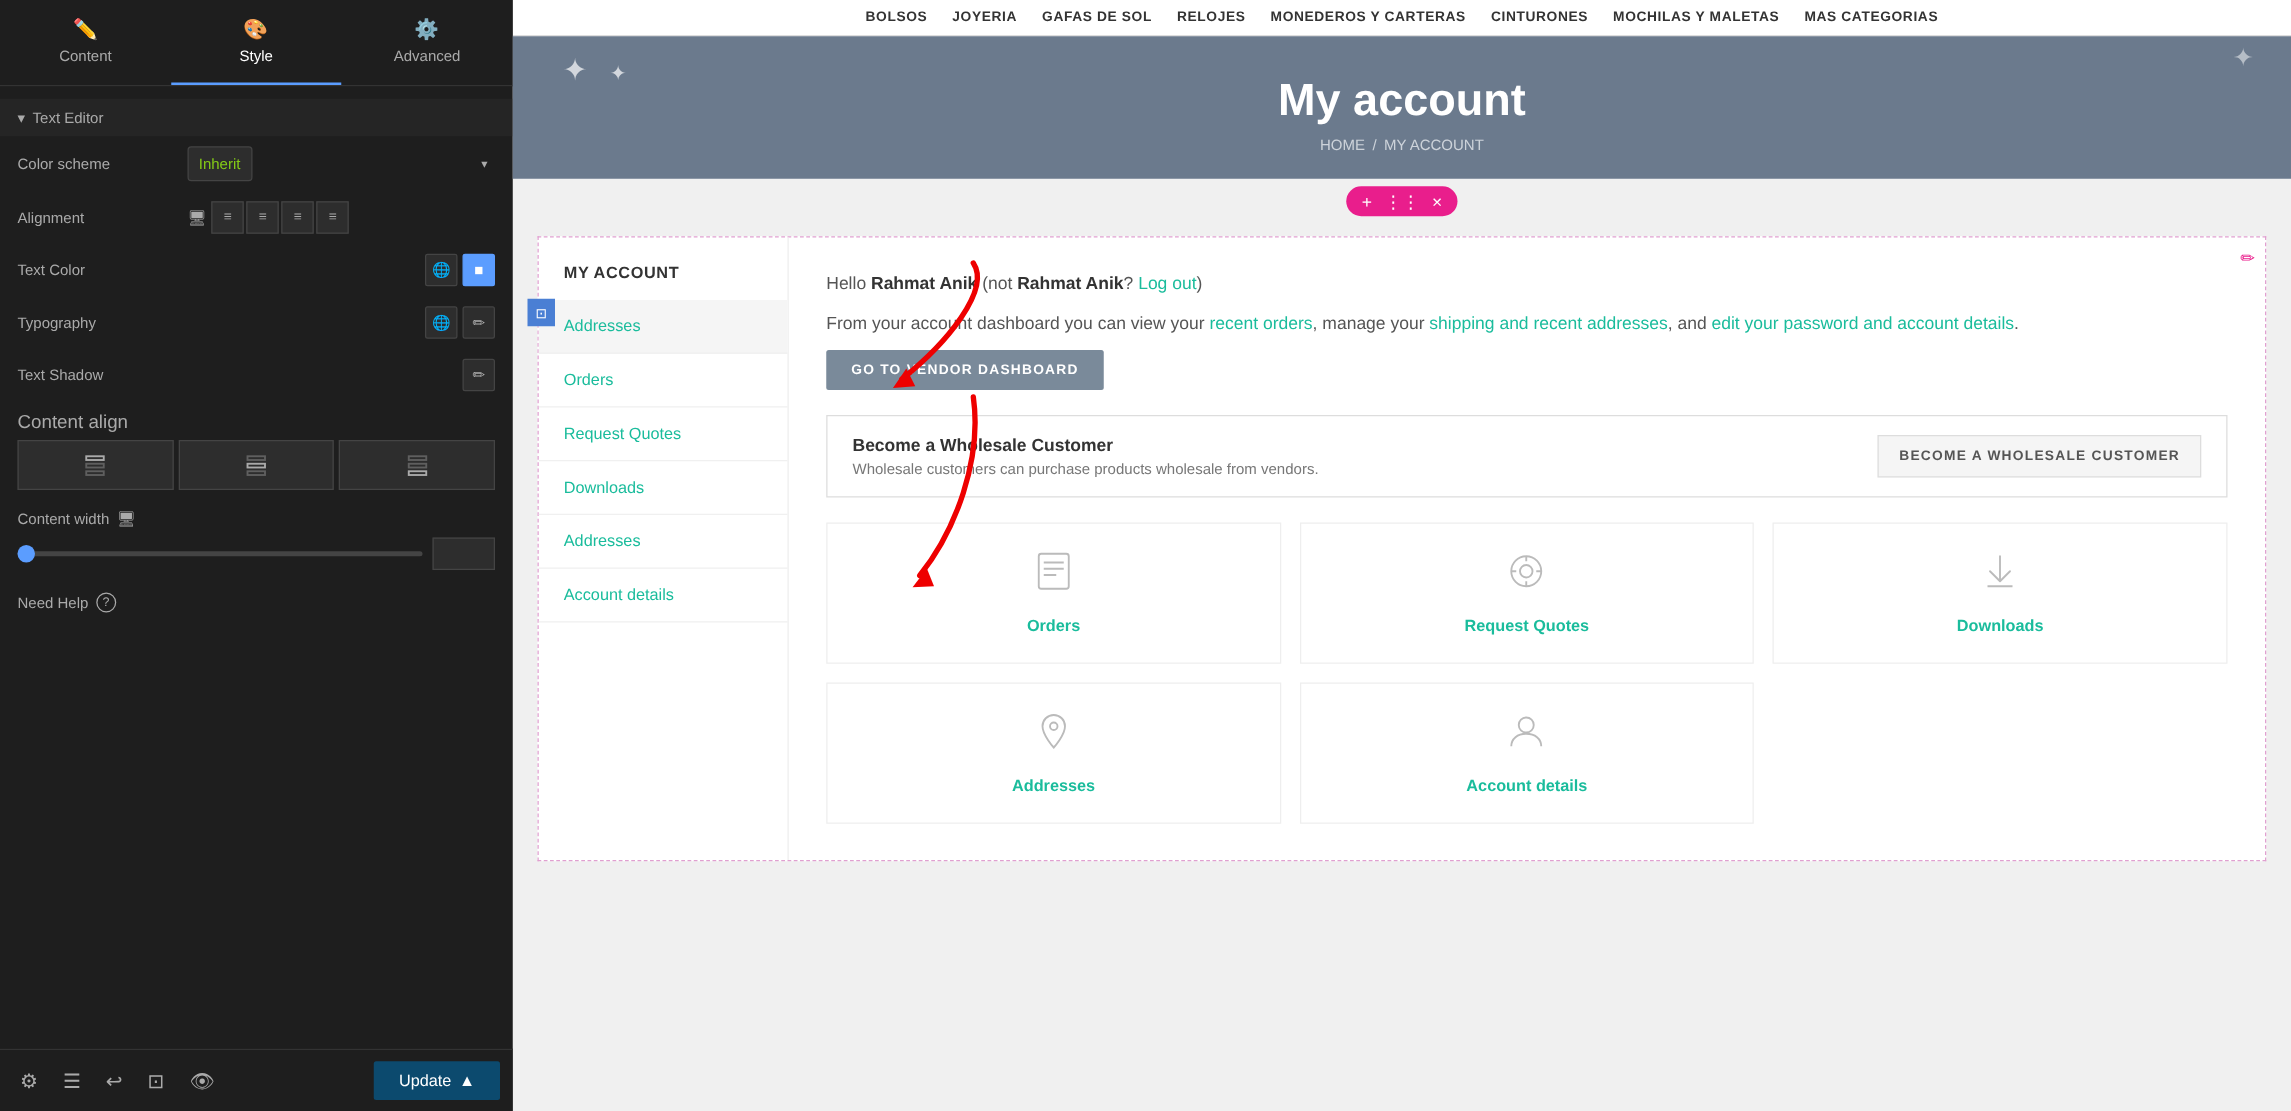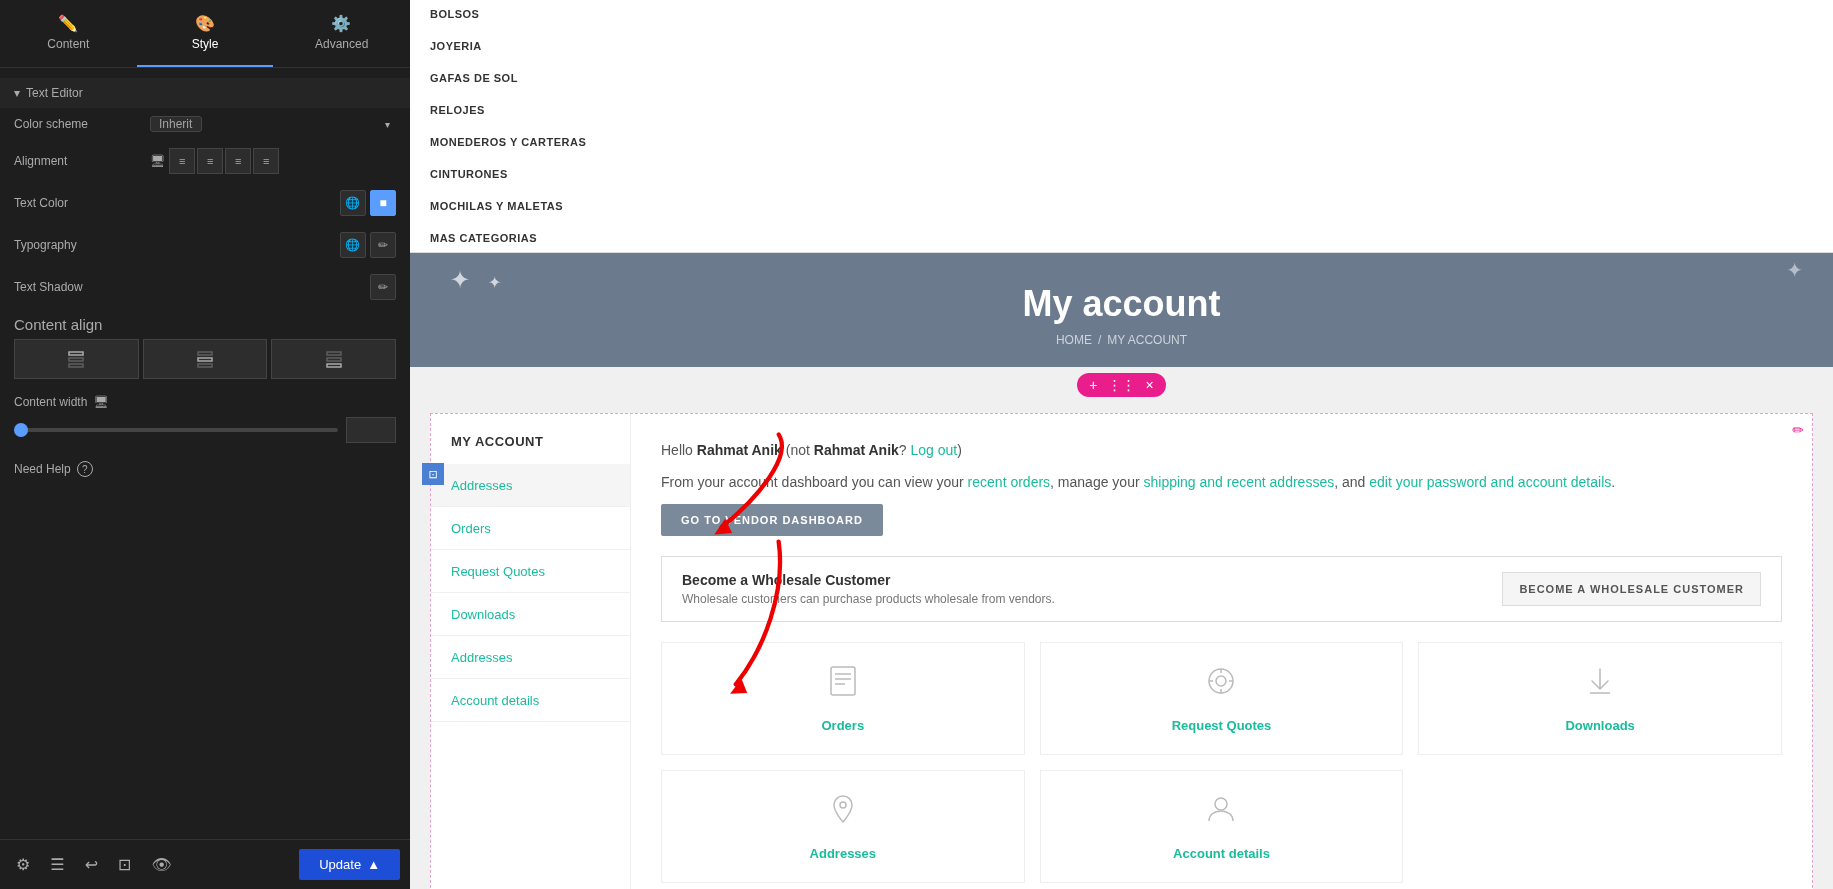--- a/index.html
+++ b/index.html
@@ -73,26 +73,26 @@
     .panel-row .control {
       flex: 1;
       display: flex;
       align-items: center;
       gap: 4px;
     }
 
     .select-control {
       background: #2d2d2d;
       border: 1px solid #444;
-      color: #a3a3a3;
+      color: #84cc16;
       padding: 0 8px;
       font-size: 12px;
       border-radius: 3px;
       flex: 1;
-      height: 16px;
+      height: 28px;
       appearance: none;
       -webkit-appearance: none;
     }
     .select-wrapper {
       position: relative;
       flex: 1;
     }
     .select-wrapper::after {
       content: '▾';
       position: absolute;
@@ -240,21 +240,21 @@
       gap: 8px;
     }
     .footer-icon {
       color: #aaa;
       font-size: 16px;
       cursor: pointer;
       padding: 6px;
     }
     .update-btn {
       margin-left: auto;
-      background: #1d4ed8;
+      background: #0c4a6e;
       color: #fff;
       border: none;
       padding: 8px 20px;
       font-size: 13px;
       cursor: pointer;
       border-radius: 2px;
       display: flex;
       align-items: center;
       gap: 6px;
     }
@@ -271,21 +271,20 @@
     
     .site-nav {
       background: #fff;
       padding: 8px 20px;
       display: flex;
       gap: 20px;
       justify-content: center;
       border-bottom: 1px solid #ddd;
       font-size: 12px;
       color: #333;
-      flex-direction: column;
     }
     .site-nav a {
       text-decoration: none;
       color: #333;
       font-weight: 600;
       font-size: 11px;
       letter-spacing: 0.5px;
       cursor: pointer;
     }
 

